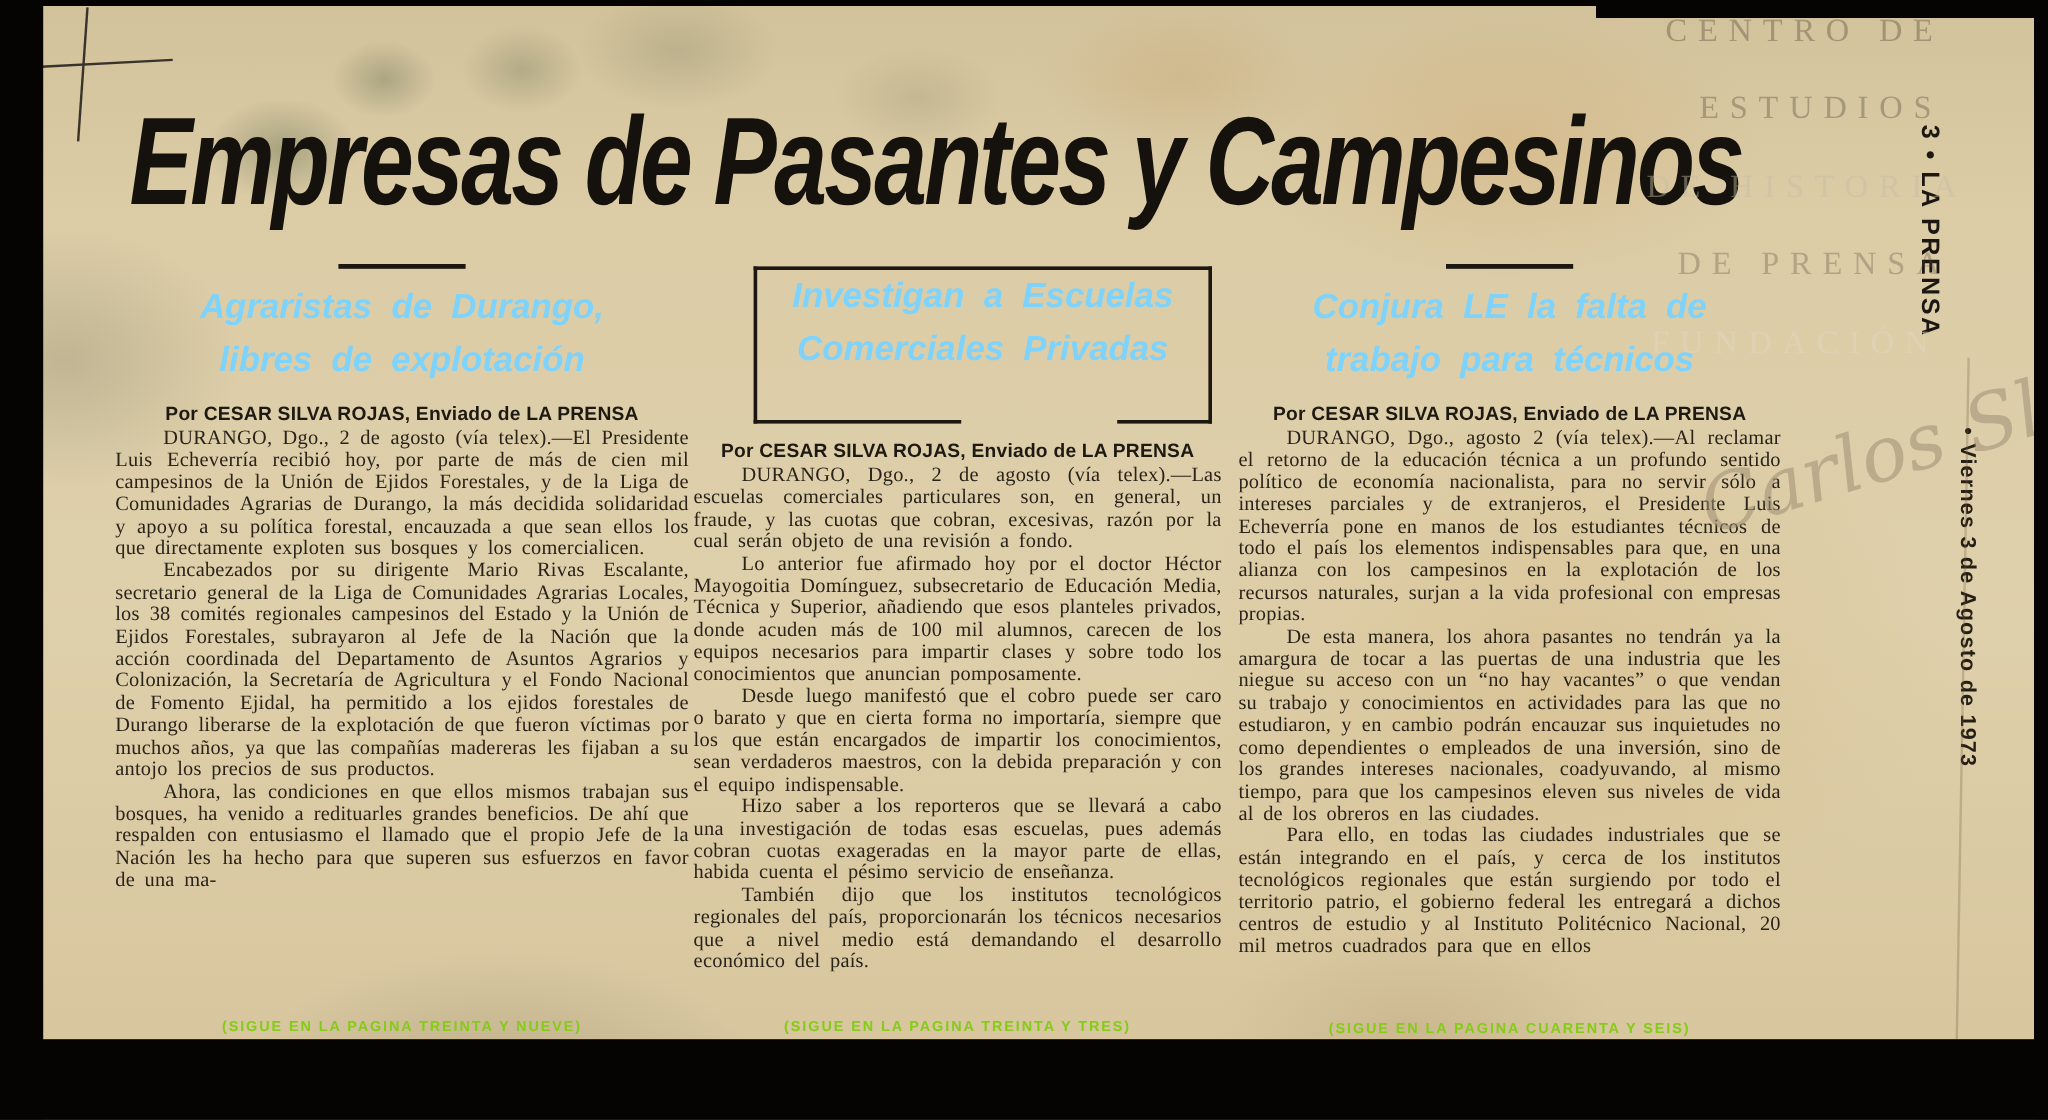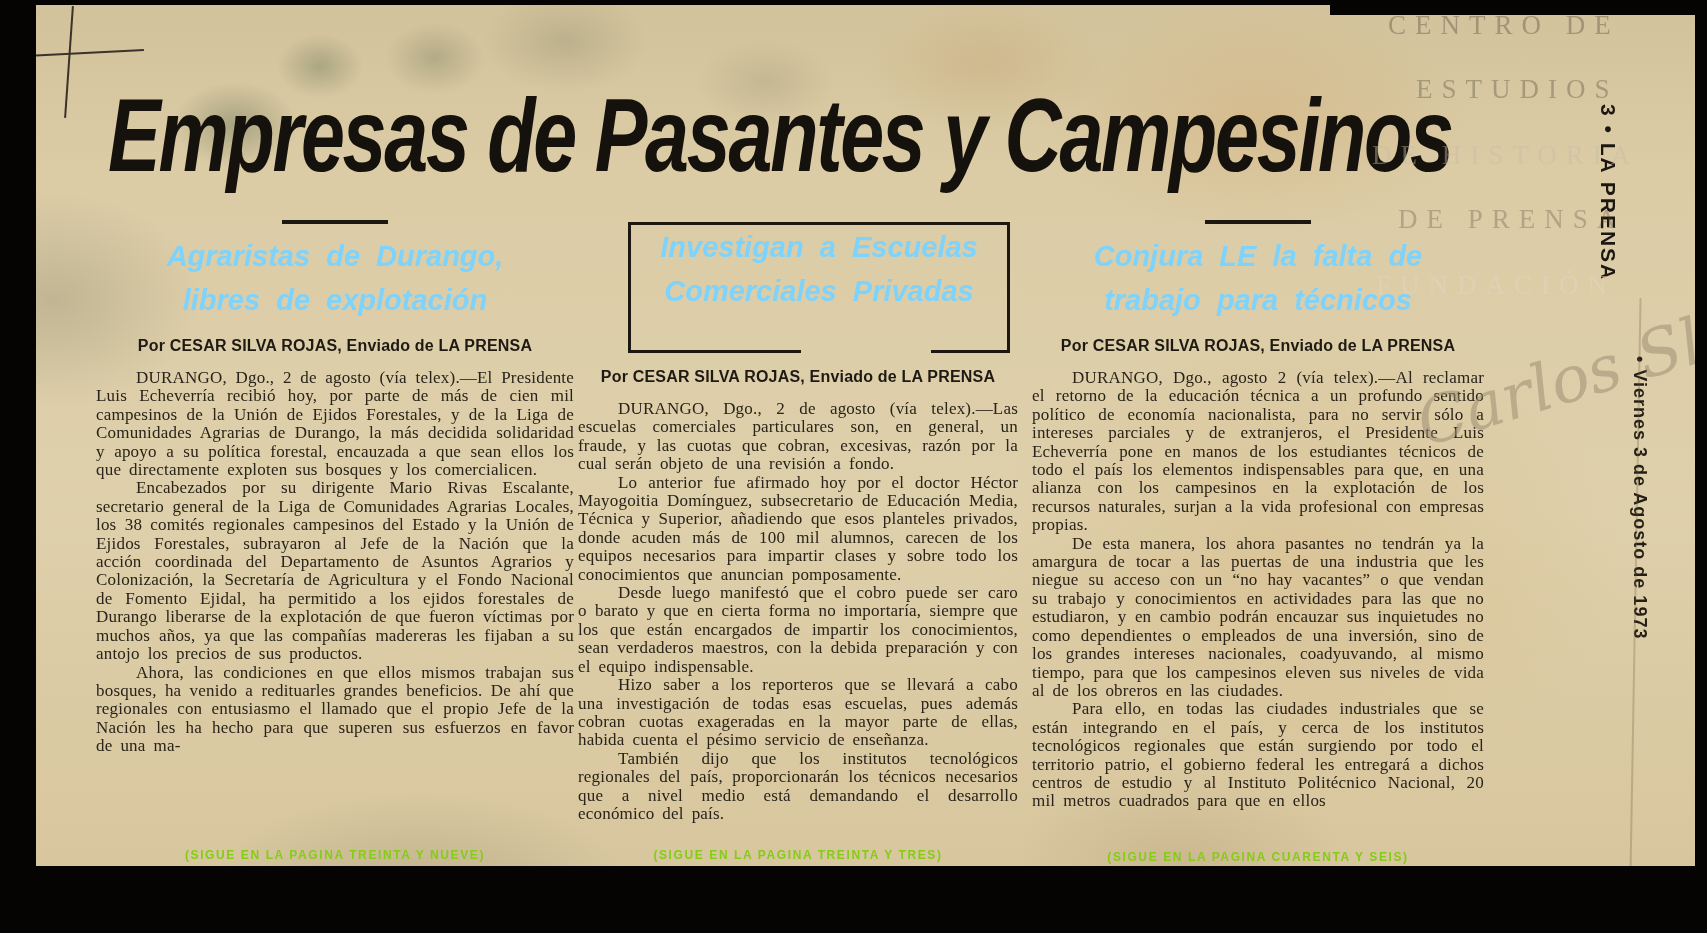--- a/index.html
+++ b/index.html
@@ -35,21 +35,21 @@
   .col3{left:1032px;top:212px;width:452px;height:652px;}
   .rule{width:106px;height:4px;background:#1c1711;margin:8px auto 10px auto;}
   .kicker{margin:0;text-align:center;font:italic 700 29px/44px "Liberation Sans",sans-serif;
      word-spacing:8px;letter-spacing:0;color:#7dd3fc;}
   .box{position:relative;margin-left:50px;width:376px;height:128px;border:3px solid #1c1711;border-bottom:none;}
   .box::before{content:"";position:absolute;left:-3px;bottom:0;width:46%;height:3px;background:#1c1711;}
   .box::after{content:"";position:absolute;right:-3px;bottom:0;width:21%;height:3px;background:#1c1711;}
   .box .kicker{padding-top:0;}
   .byline{margin-top:14px;text-align:center;font:700 16px/20px "Liberation Sans",sans-serif;
      letter-spacing:.2px;color:#1f1913;}
-  .body{margin-top:13px;}
+  .body{}
   .body p{margin:0;text-indent:40px;text-align:justify;
      font:17px/18.4px "Liberation Serif",serif;word-spacing:3.5px;letter-spacing:.2px;color:#29231a;}
   .cont{position:absolute;bottom:0;left:0;right:0;text-align:center;
      font:700 12px/14px "Liberation Sans",sans-serif;letter-spacing:1.6px;color:#84cc16;}
   
   .vert{position:absolute;white-space:nowrap;transform:rotate(90deg);transform-origin:0 0;z-index:12;}
   .page-marker{left:1620px;top:104px;font:700 21px "Liberation Sans",sans-serif;letter-spacing:2px;color:#1c1712;}
   .date-marker{left:1650px;top:356px;font:700 18px "Liberation Sans",sans-serif;letter-spacing:1px;color:#241e15;}
   
   .wm{position:absolute;white-space:nowrap;z-index:32;font-family:Liberation Serif, serif;
@@ -91,21 +91,21 @@
   <h1 class="main-headline">Empresas de Pasantes y Campesinos</h1>
 
   <section class="col col1">
     <div class="rule"></div>
     <h2 class="kicker"><span>Agraristas de Durango,</span><br>
       <span>libres de explotación</span></h2>
     <div class="byline">Por CESAR SILVA ROJAS, Enviado de LA PRENSA</div>
     <div class="body">
         <p>DURANGO, Dgo., 2 de agosto (vía telex).—El Presidente Luis Echeverría recibió hoy, por parte de más de cien mil campesinos de la Unión de Ejidos Forestales, y de la Liga de Comunidades Agrarias de Durango, la más decidida solidaridad y apoyo a su política forestal, encauzada a que sean ellos los que directamente exploten sus bosques y los comercialicen.</p>
         <p>Encabezados por su dirigente Mario Rivas Escalante, secretario general de la Liga de Comunidades Agrarias Locales, los 38 comités regionales campesinos del Estado y la Unión de Ejidos Forestales, subrayaron al Jefe de la Nación que la acción coordinada del Departamento de Asuntos Agrarios y Colonización, la Secretaría de Agricultura y el Fondo Nacional de Fomento Ejidal, ha permitido a los ejidos forestales de Durango liberarse de la explotación de que fueron víctimas por muchos años, ya que las compañías madereras les fijaban a su antojo los precios de sus productos.</p>
-        <p>Ahora, las condiciones en que ellos mismos trabajan sus bosques, ha venido a redituarles grandes beneficios. De ahí que regionales con entusiasmo el llamado que el propio Jefe de la Nación les ha hecho para que superen sus esfuerzos en favor de una ma-</p>
+        <p>Ahora, las condiciones en que ellos mismos trabajan sus bosques, ha venido a redituarles grandes beneficios. De ahí que respalden con entusiasmo el llamado que el propio Jefe de la Nación les ha hecho para que superen sus esfuerzos en favor de una ma-</p>
       </div>
     <div class="cont">(SIGUE EN LA PAGINA TREINTA Y NUEVE)</div>
   </section>
 
   <section class="col col2">
     <div class="box">
       <h2 class="kicker"><span>Investigan a Escuelas</span><br>
         <span>Comerciales Privadas</span></h2>
     </div>
     <div class="byline">Por CESAR SILVA ROJAS, Enviado de LA PRENSA</div>

